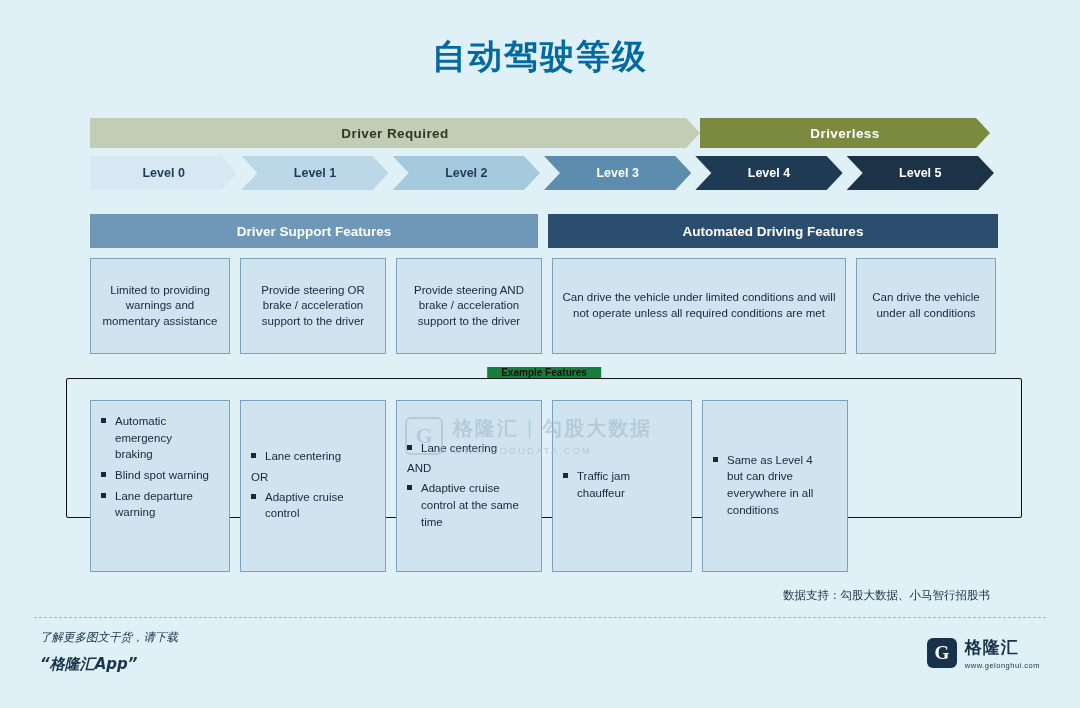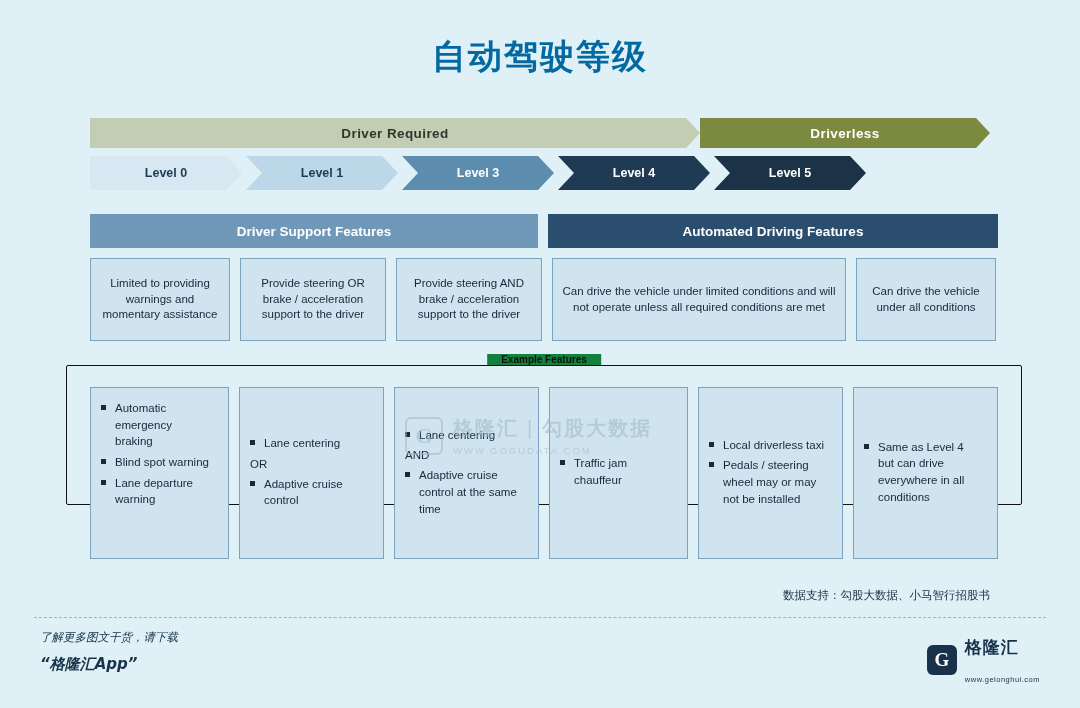--- a/index.html
+++ b/index.html
@@ -111,21 +111,21 @@
   .feature-header.automated {
     width: 450px;
     background: #2b4d6e;
   }
 
   
   .desc-row {
     display: flex;
     margin-top: 10px;
     gap: 10px;
-    height: 83px;
+    height: 96px;
   }
   .desc-box {
     border: 1px solid #7ba3c0;
     background: #cfe4ef;
     display: flex;
     align-items: center;
     justify-content: center;
     text-align: center;
     font-size: 11.5px;
     line-height: 1.35;
@@ -319,38 +319,39 @@
   }
   .fb-name {
     font-size: 17px;
     font-weight: bold;
     letter-spacing: 1px;
     font-family: "DejaVu Sans", "Liberation Sans", sans-serif;
   }
   .fb-url {
     font-size: 7.5px;
     letter-spacing: .5px;
-    margin-top: 16px;
+    margin-top: 2px;
   }
 </style>
 </head>
 <body>
 
 <div class="page-title">自动驾驶等级</div>
 
 <div class="diagram">
 
   <div class="banner-row">
     <div class="banner driver-required">Driver Required</div>
     <div class="banner driverless">Driverless</div>
   </div>
 
   <div class="levels-row">
     <div class="level l0">Level 0</div>
     <div class="level l1">Level 1</div>
+    <div class="level l2">Level 2</div>
     <div class="level l3">Level 3</div>
     <div class="level l4">Level 4</div>
     <div class="level l5">Level 5</div>
   </div>
 
   <div class="feature-header-row">
     <div class="feature-header support">Driver Support Features</div>
     <div class="feature-header automated">Automated Driving Features</div>
   </div>
 
@@ -399,26 +400,20 @@
           </ul>
         </div>
       </div>
 
       <div class="example-box center-v">
         <ul>
           <li>Traffic jam chauffeur</li>
         </ul>
       </div>
 
-      <div class="example-box wide center-v">
-        <ul>
-          <li>Local driverless taxi</li>
-          <li>Pedals / steering wheel may or may not be installed</li>
-        </ul>
-      </div>
 
       <div class="example-box wide center-v">
         <ul>
           <li>Same as Level 4 but can drive everywhere in all conditions</li>
         </ul>
       </div>
 
     </div>
   </div>
 </div>

